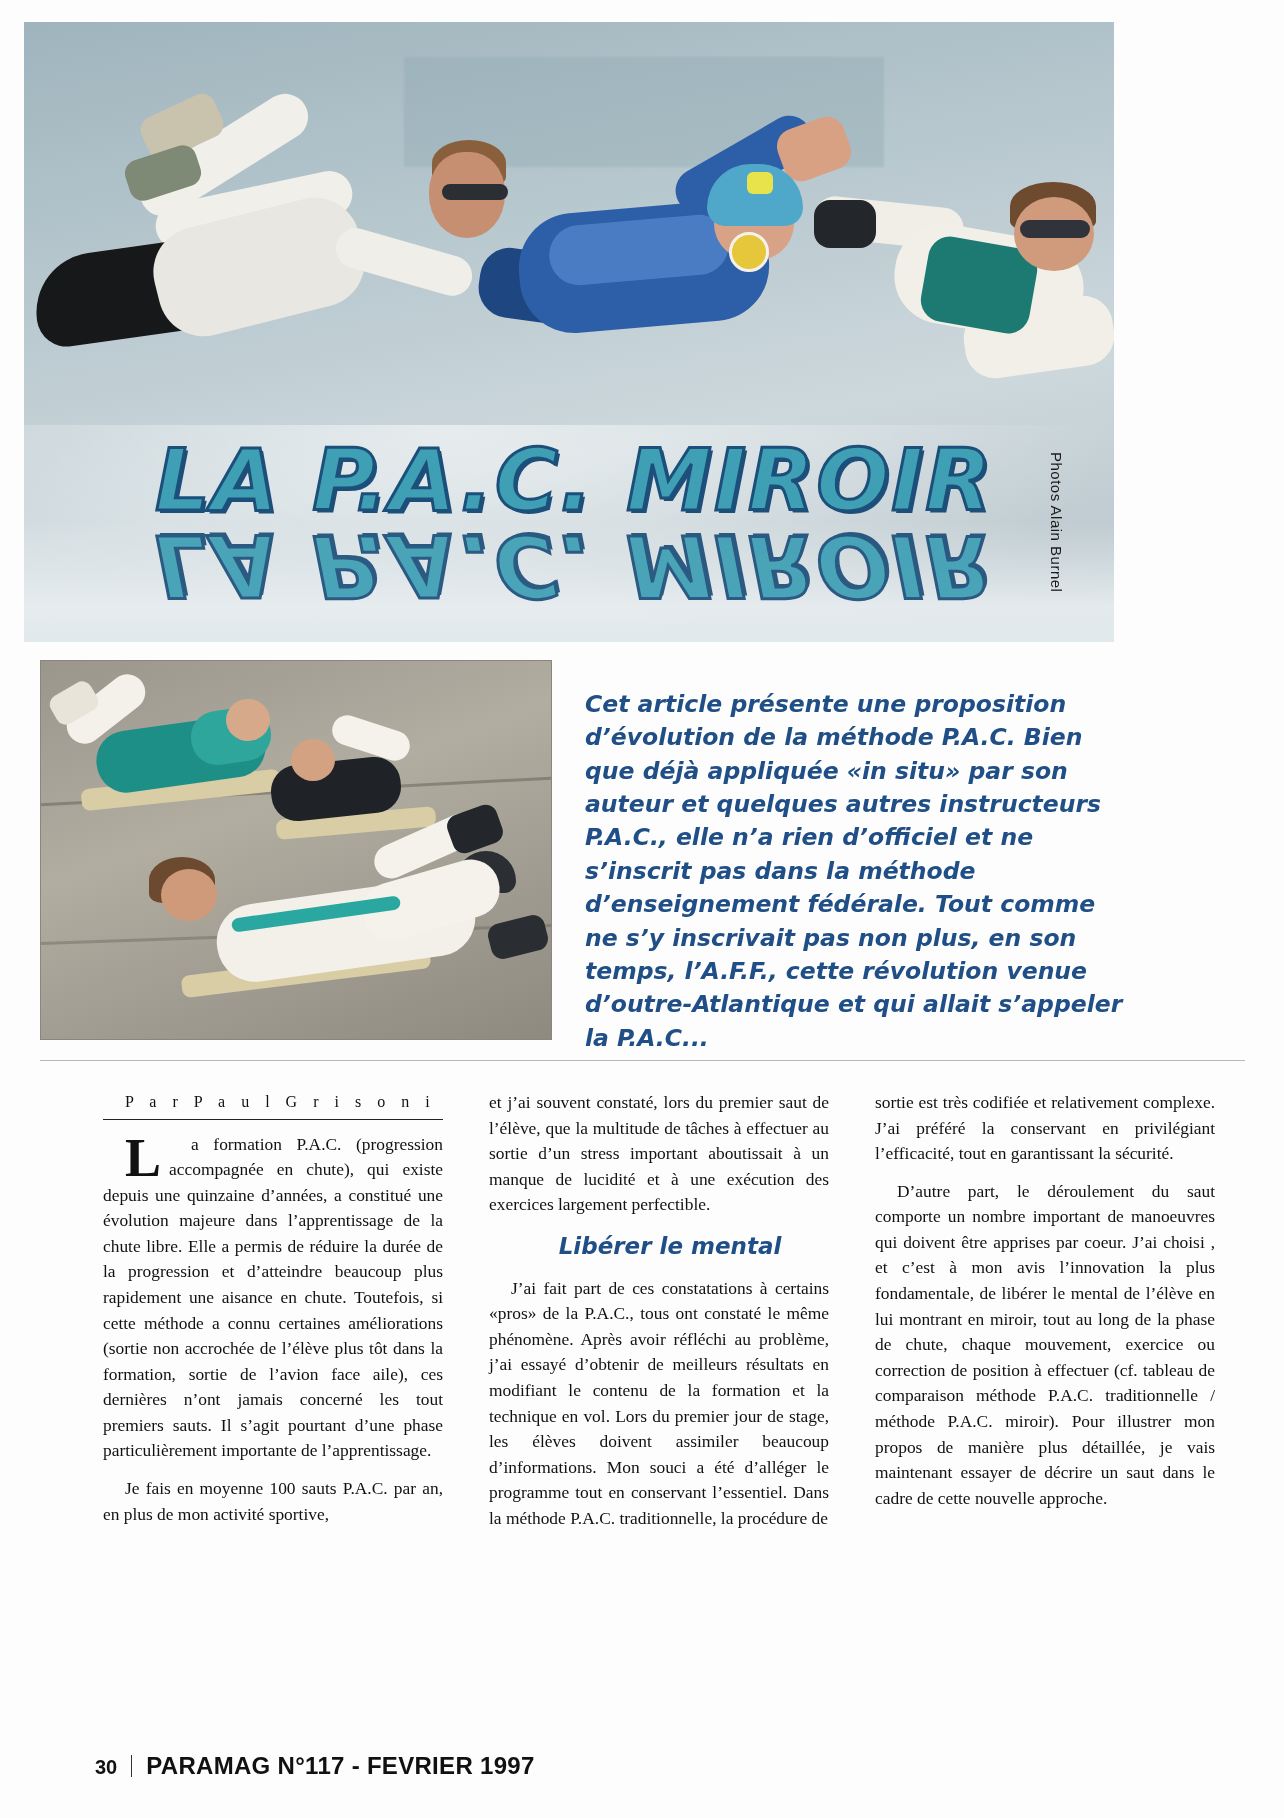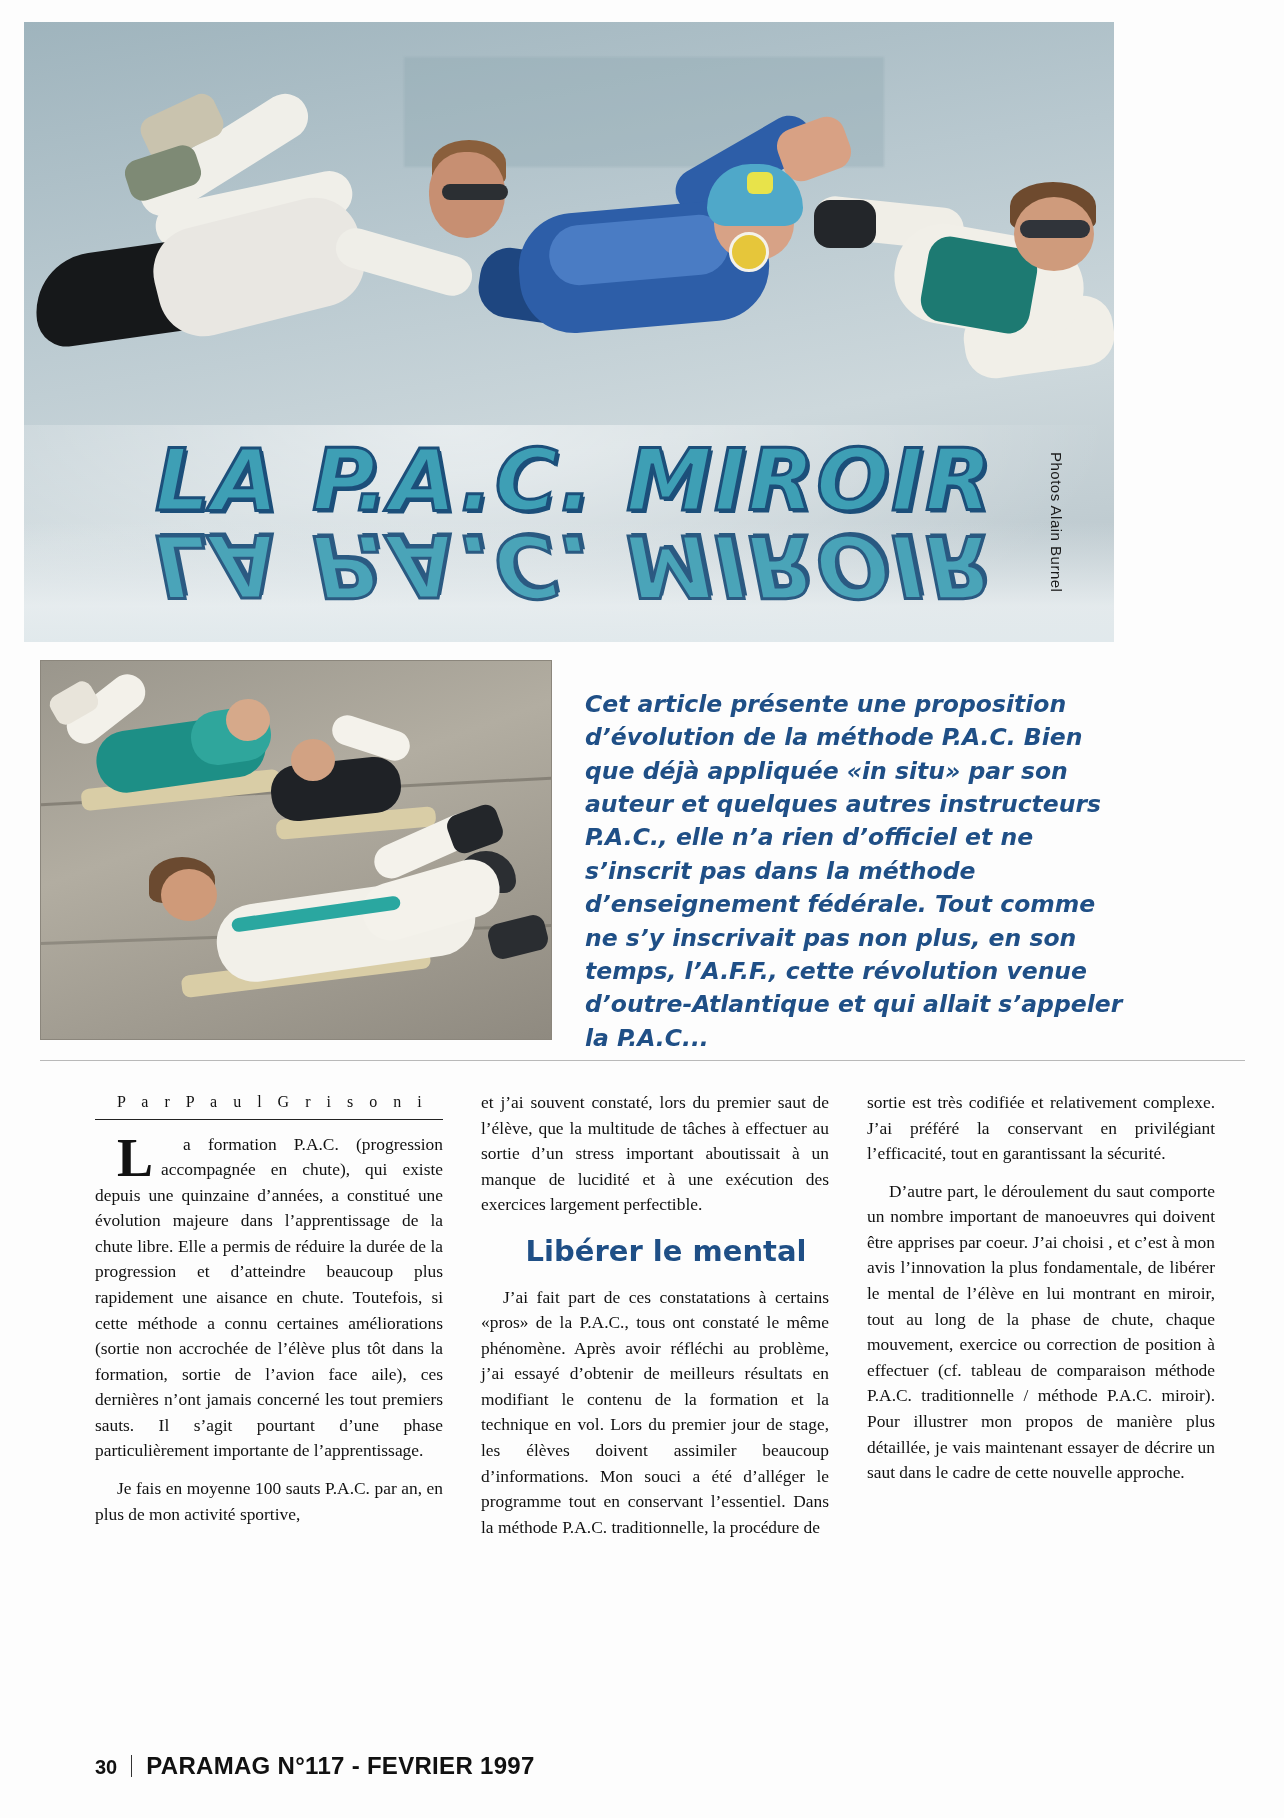--- a/index.html
+++ b/index.html
@@ -224,20 +224,21 @@
     display: flex;
     gap: 38px;
   }
   .col {
     width: 348px;
     font-family: "Liberation Serif", serif;
     font-size: 17.4px;
     line-height: 1.47;
     color: #111;
     text-align: justify;
+    margin-left: 8px;
   }
   .col p { margin: 0 0 0 0; text-indent: 22px; }
   .col p + p { margin-top: 12px; }
   .col p.noindent { text-indent: 0; }
 
   .byline {
     font-family: "Liberation Serif", serif;
     font-size: 16px;
     letter-spacing: 6px;
     color: #111;
@@ -252,21 +253,22 @@
     font-family: "Liberation Serif", serif;
     font-size: 54px;
     line-height: 0.82;
     font-weight: bold;
     padding: 4px 8px 0 0;
     color: #111;
   }
   .subhead {
     font-family: "DejaVu Sans", sans-serif;
     font-weight: bold;
-    font-size: 29px;
+    font-style: italic;
+    font-size: 23px;
     color: #1f4f86;
     text-align: center;
     margin: 22px 0 14px 0;
     text-indent: 0;
   }
 
   
   .footer {
     position: absolute;
     left: 95px;

